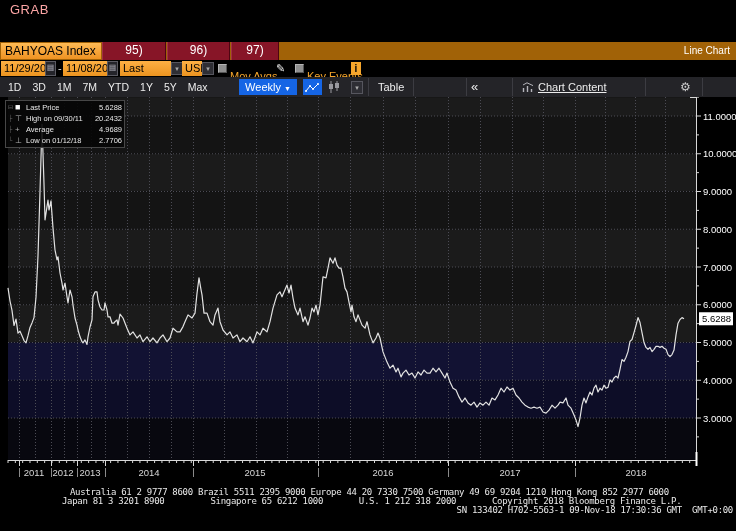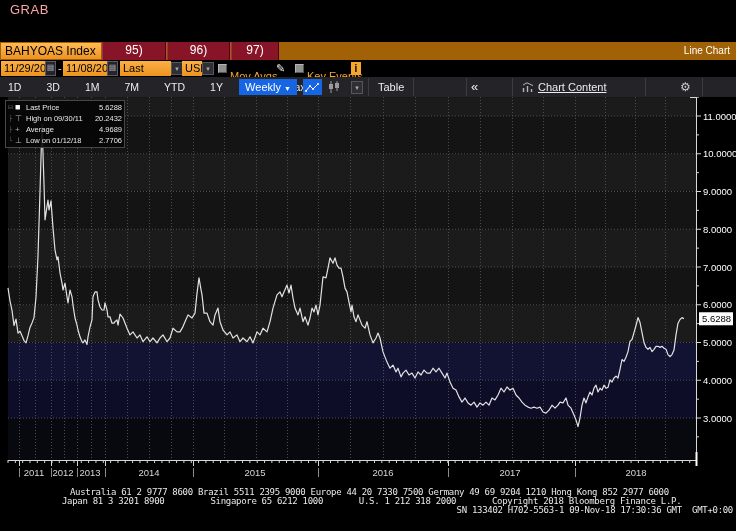--- a/index.html
+++ b/index.html
@@ -28,21 +28,21 @@
   .dd-btn{position:absolute;top:2px;width:12px;height:13px;background:#2e2e34;border:1px solid #56565e;
           box-sizing:border-box;color:#aaa;font-size:7px;line-height:11px;text-align:center;}
   .chk{position:absolute;top:4px;width:9px;height:9px;background:#8f8f8f;border:1px solid #b5b5b5;
        border-right-color:#555;border-bottom-color:#555;box-sizing:border-box;}
   .amber-text{position:absolute;top:0;color:#f6a62c;font-size:11px;line-height:17px;margin-top:8px;}
   .pencil{position:absolute;top:0;color:#e8e8e8;font-size:11px;line-height:16px;}
   .info-box{position:absolute;top:2px;width:10px;height:13px;background:#f6a62c;color:#000;
             font-size:10px;font-weight:bold;text-align:center;line-height:13px;}
   
   .toolbar-row{position:absolute;left:0;top:77px;width:736px;height:20px;background:#242428;}
-  .periods{position:absolute;left:6px;top:0;height:20px;display:flex;gap:21px;align-items:center;}
+  .periods{position:absolute;left:6px;top:0;height:20px;display:flex;gap:7px;align-items:center;}
   .period-btn{color:#ececec;font-size:10.5px;padding:0 2px;}
   .freq-btn{position:absolute;left:239px;top:2px;width:58px;height:16px;background:#1565e5;
             color:#fff;font-size:11px;line-height:16px;text-align:center;}
   .freq-caret{font-size:7px;margin-left:3px;}
   .icon-btn{position:absolute;top:2px;height:16px;display:flex;align-items:center;justify-content:center;}
   .blue-bg{background:#1565e5;}
   .tool-label{position:absolute;top:0;color:#ececec;font-size:11px;line-height:20px;}
   .divider{position:absolute;top:1px;width:1px;height:18px;background:#3c3c42;}
   .gear{position:absolute;left:680px;top:0;color:#c9c9c9;font-size:12px;line-height:20px;}
   

